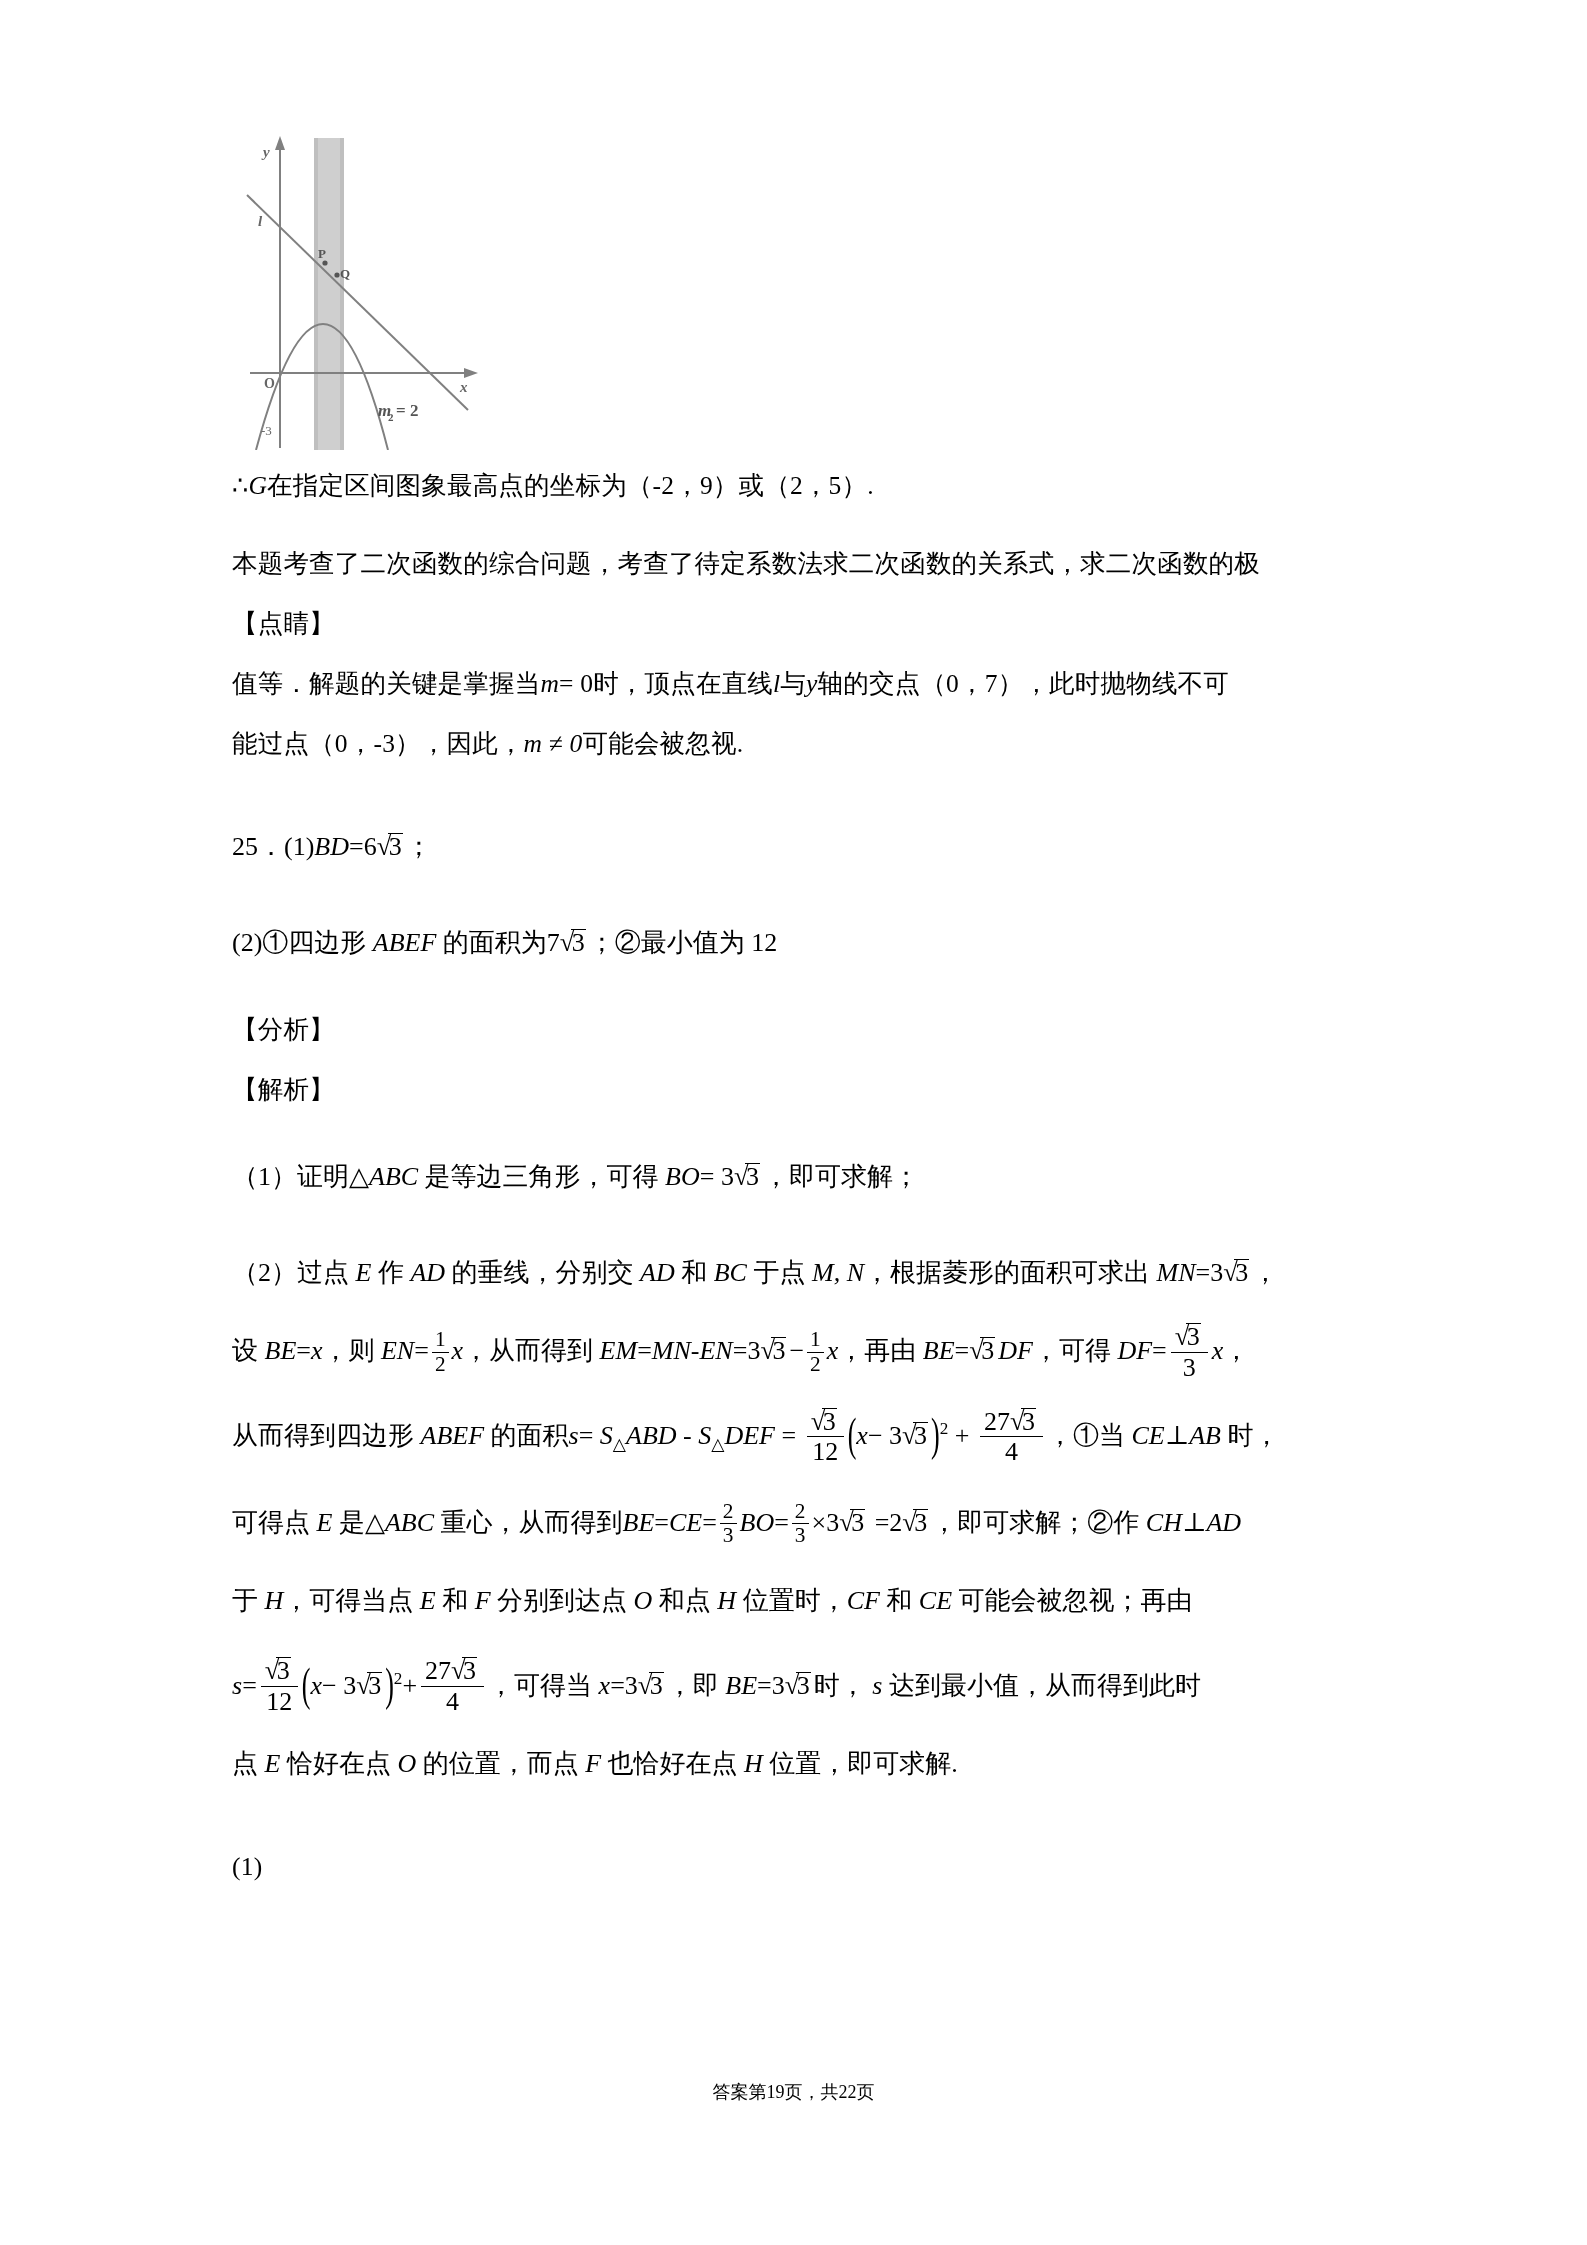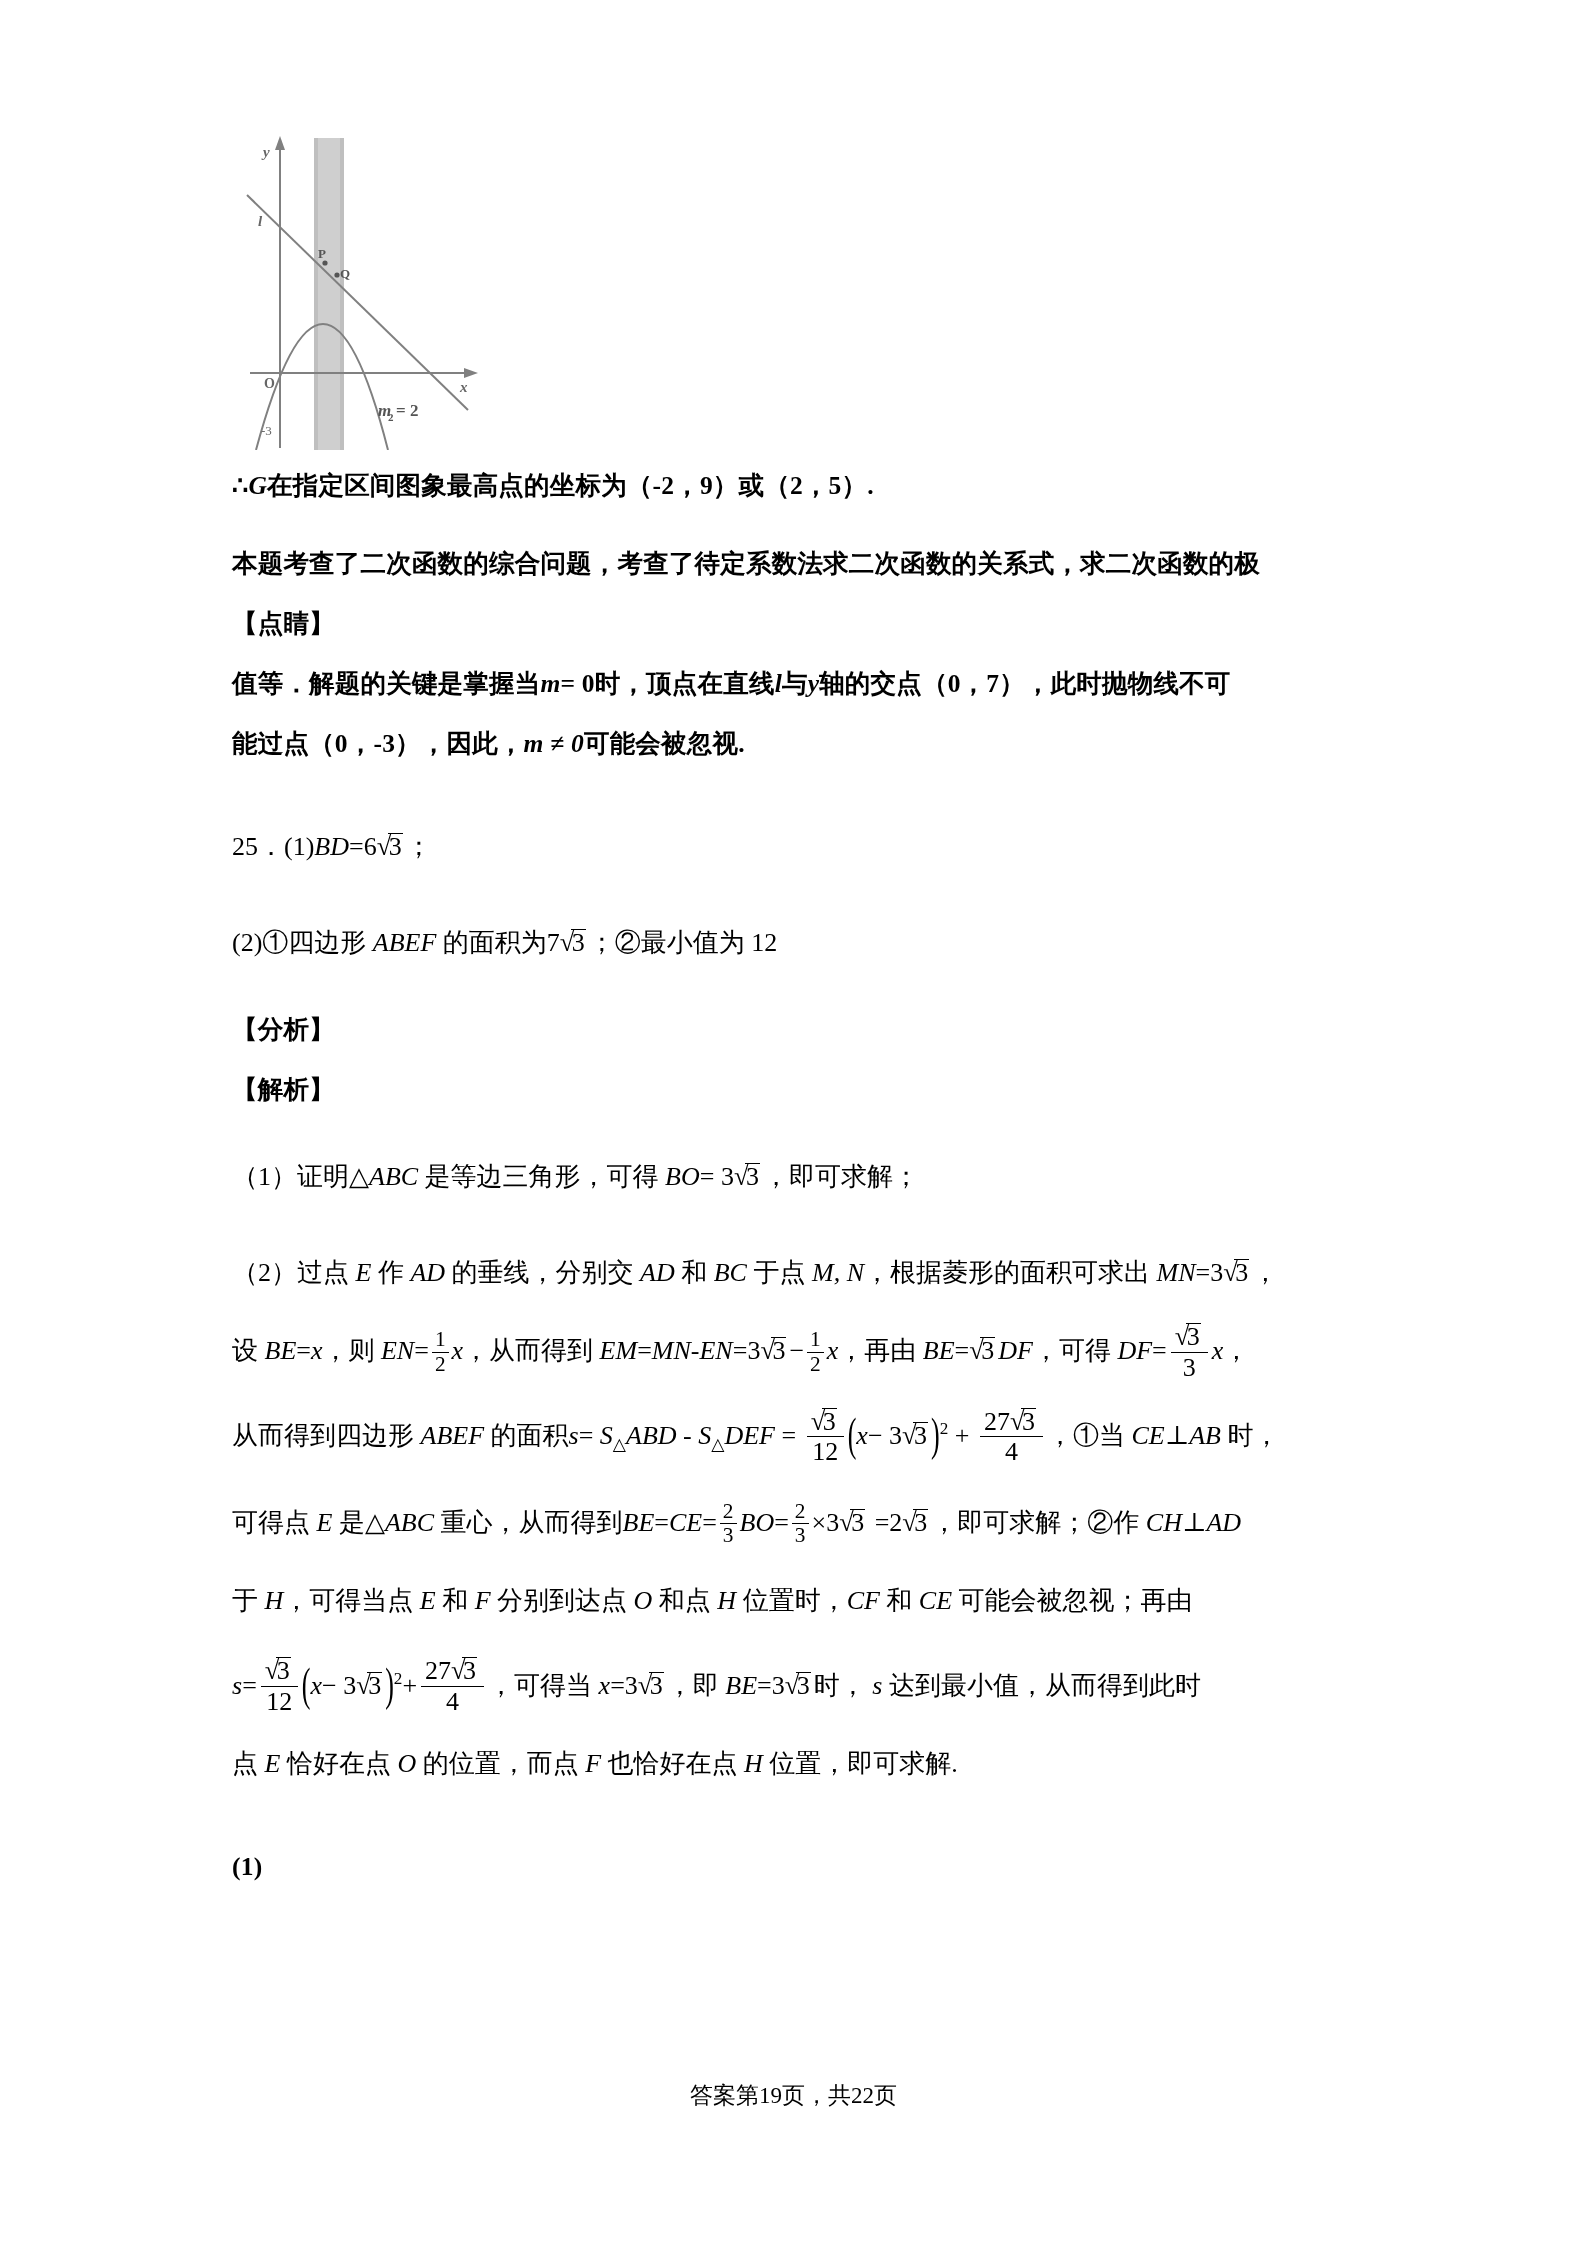--- a/index.html
+++ b/index.html
@@ -38,21 +38,20 @@
     margin-bottom: 6px;
   }
   .figure-wrap svg { display: block; }
 
   
   .line {
     font-size: 25.5px;
     line-height: 60px;
     letter-spacing: 0.2px;
     white-space: nowrap;
-    font-weight: bold;
   }
   .gap-sm { height: 18px; }
   .gap-md { height: 34px; }
 
   .zh { font-family: "Liberation Serif", "DejaVu Serif", serif; }
   i.mi, .mi {
     font-style: italic;
     font-family: "Liberation Serif", "DejaVu Serif", serif;
   }
 
@@ -133,21 +132,21 @@
     white-space: nowrap;
   }
 
   
   .footer {
     position: absolute;
     left: 0;
     top: 2080px;
     width: 1587px;
     text-align: center;
-    font-size: 23px;
+    font-size: 18px;
     font-family: "Liberation Serif", "DejaVu Serif", serif;
   }
 </style>
 </head>
 <body>
 
 <div class="page">
 
   <div class="content">
 

